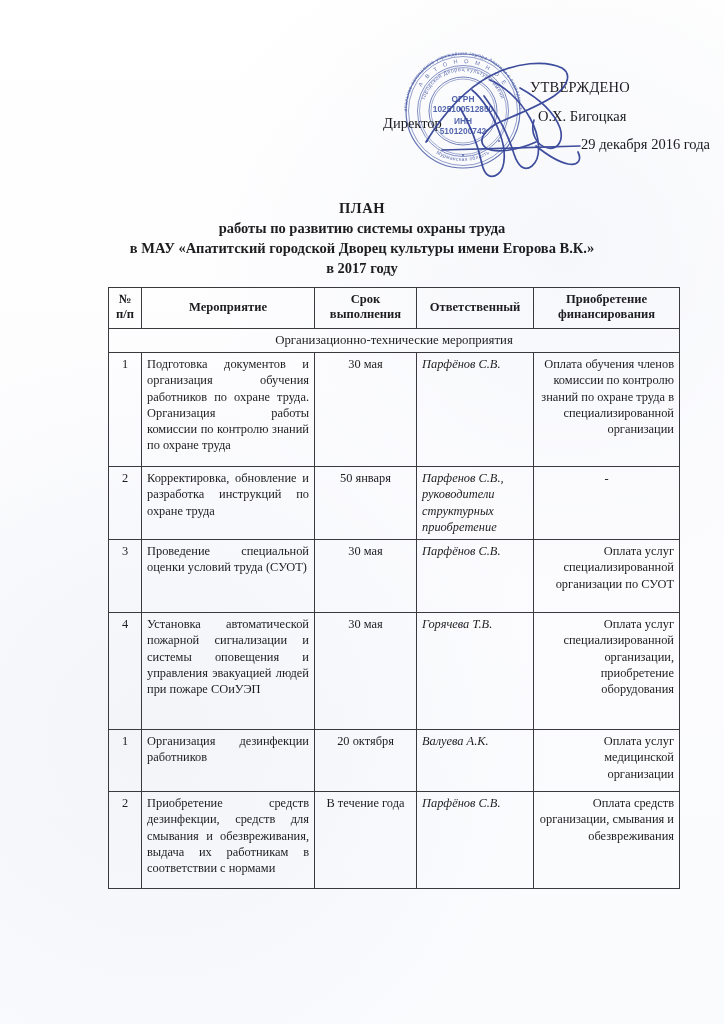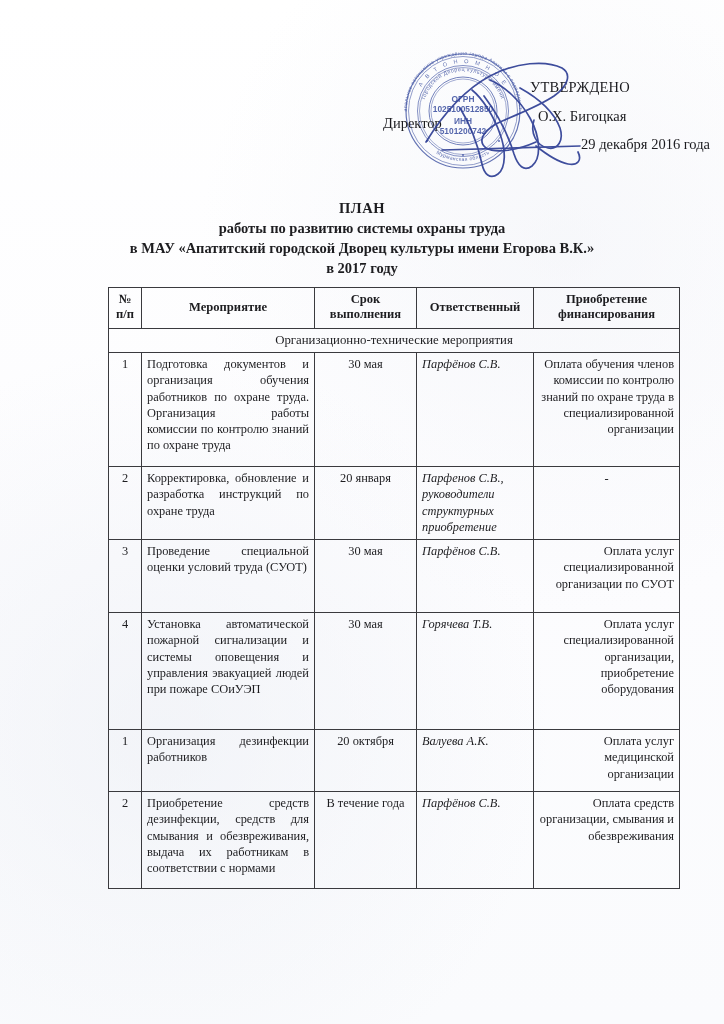--- a/index.html
+++ b/index.html
@@ -255,21 +255,21 @@
       <tr class="tall-1">
         <td class="cell-num">1</td>
         <td class="cell-act">Подготовка документов и организация обучения работников по охране труда. Организация работы комиссии по контролю знаний по охране труда</td>
         <td class="cell-term">30 мая</td>
         <td class="cell-resp">Парфёнов С.В.</td>
         <td class="cell-fin">Оплата обучения членов комиссии по контролю знаний по охране труда в специализированной организации</td>
       </tr>
       <tr class="tall-2">
         <td class="cell-num">2</td>
         <td class="cell-act">Корректировка, обновление и разработка инструкций по охране труда</td>
-        <td class="cell-term">20 января</td>
+        <td class="cell-term">50 января</td>
         <td class="cell-resp">Парфенов С.В., руководители структурных приобретение</td>
         <td class="cell-dash">-</td>
       </tr>
       <tr class="tall-3">
         <td class="cell-num">3</td>
         <td class="cell-act">Проведение специальной оценки условий труда (СУОТ)</td>
         <td class="cell-term">30 мая</td>
         <td class="cell-resp">Парфёнов С.В.</td>
         <td class="cell-fin">Оплата услуг специализированной организации по СУОТ</td>
       </tr>

